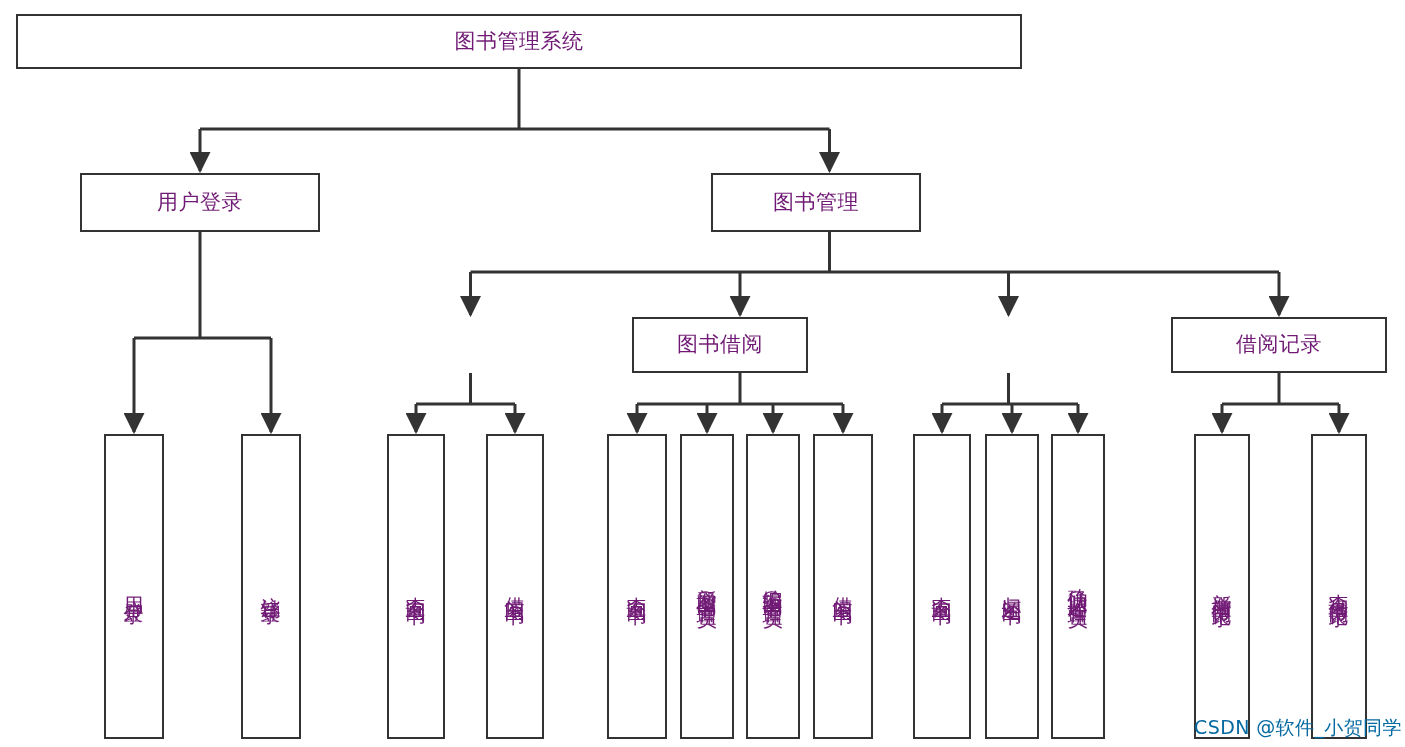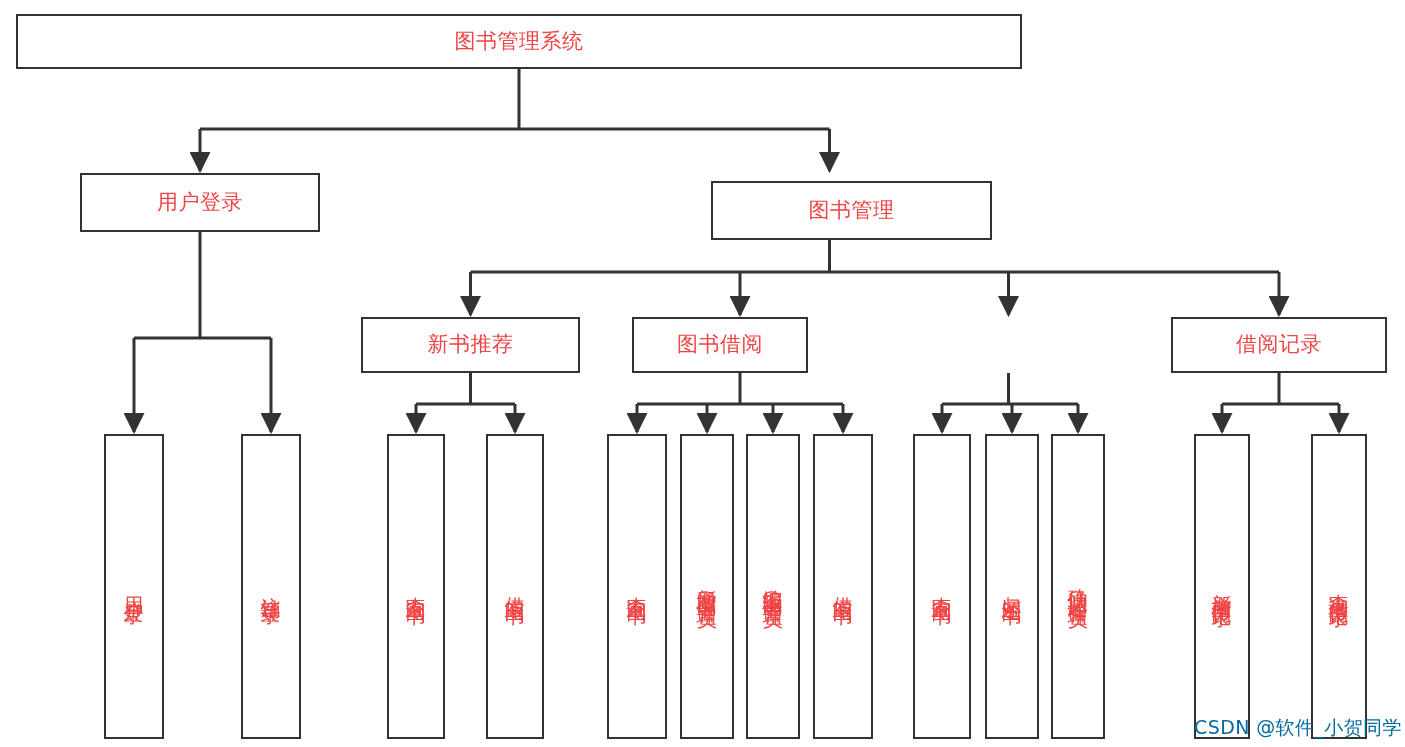--- a/index.html
+++ b/index.html
@@ -29,21 +29,21 @@
     position: absolute;
     box-sizing: border-box;
     background: #ffffff;
     border: 2px solid #333333;
     display: flex;
     align-items: center;
     justify-content: center;
     z-index: 2;
   }
   .node-label {
-    color: #ef4444;
+    color: #701a75;
     font-size: 21px;
     line-height: 1.12;
     letter-spacing: 0.5px;
     white-space: nowrap;
     text-align: center;
   }
   .node.vertical {
     align-items: center;
     justify-content: center;
   }
@@ -112,27 +112,24 @@
       </g>
   </svg>
 
   <div class="node" style="left: 16px; top: 14px; width: 1006px; height: 55px;">
     <span class="node-label">图书管理系统</span>
   </div>
 
   <div class="node" style="left: 80px; top: 173px; width: 240px; height: 59px;">
     <span class="node-label">用户登录</span>
   </div>
-  <div class="node" style="left: 711px; top: 173px; width: 281px; height: 59px; margin-top: 8px;">
+  <div class="node" style="left: 711px; top: 173px; width: 210px; height: 59px;">
     <span class="node-label">图书管理</span>
   </div>
 
-  <div class="node" style="left: 361px; top: 317px; width: 219px; height: 56px;">
-    <span class="node-label">新书推荐</span>
-  </div>
   <div class="node" style="left: 632px; top: 317px; width: 176px; height: 56px;">
     <span class="node-label">图书借阅</span>
   </div>
   <div class="node" style="left: 1171px; top: 317px; width: 216px; height: 56px;">
     <span class="node-label">借阅记录</span>
   </div>
 
   <div class="node vertical" style="left: 104px; top: 434px; width: 60px; height: 305px;">
     <span class="node-label">用户登录</span>
   </div>

